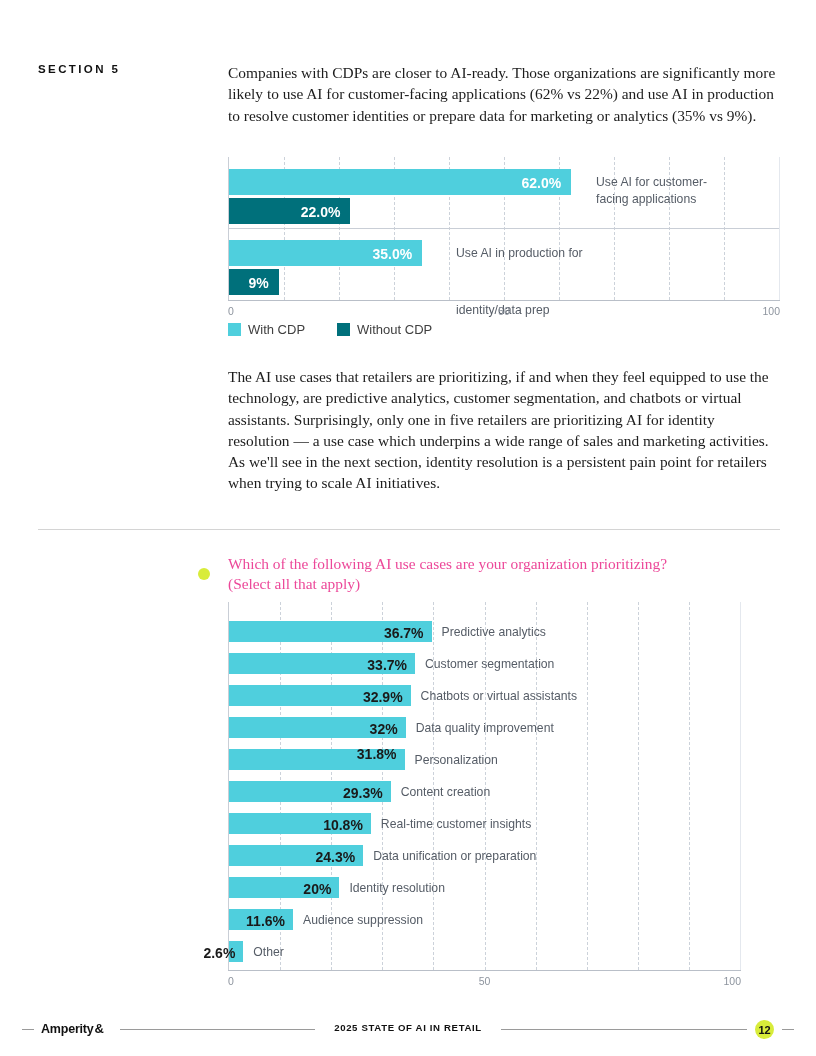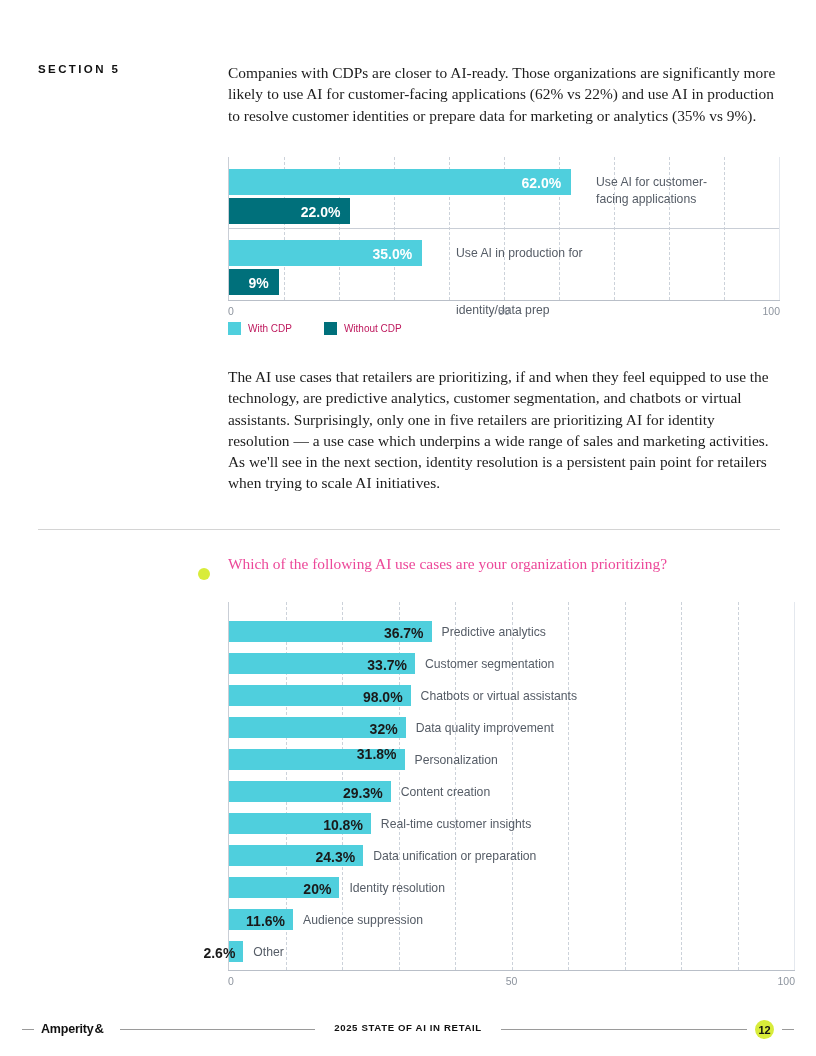--- a/index.html
+++ b/index.html
@@ -117,22 +117,22 @@
     height: 1px;
     background: #c9ced6;
   }
 
   
   .legend {
     position: absolute;
     left: 228px;
     top: 322px;
     font-family: "Liberation Sans", sans-serif;
-    font-size: 10px;
-    color: #be185d;
+    font-size: 13px;
+    color: #404040;
     display: flex;
     align-items: center;
     gap: 10px;
   }
   .legend-item { display: flex; align-items: center; gap: 7px; margin-right: 22px; }
   .legend-swatch { width: 13px; height: 13px; display: inline-block; }
 
   
   .divider {
     position: absolute;
@@ -158,21 +158,21 @@
     left: 228px;
     top: 554px;
     width: 552px;
     font-family: "Liberation Serif", serif;
     font-size: 15.4px;
     line-height: 20px;
     color: #ec4899;
   }
 
   
-  #chart-2 { left: 228px; top: 602px; width: 567px; }
+  #chart-2 { left: 228px; top: 602px; width: 513px; }
   #chart-2 .plot { height: 368px; }
 
   
   .footer {
     position: absolute;
     left: 0;
     top: 1018px;
     width: 816px;
     height: 22px;
   }
@@ -289,20 +289,21 @@
 
 <div class="body-col" id="para-2">
   <p class="para">The AI use cases that retailers are prioritizing, if and when they feel equipped to use the technology, are predictive analytics, customer segmentation, and chatbots or virtual assistants. Surprisingly, only one in five retailers are prioritizing AI for identity resolution — a use case which underpins a wide range of sales and marketing activities. As we'll see in the next section, identity resolution is a persistent pain point for retailers when trying to scale AI initiatives.</p>
 </div>
 
 <div class="divider"></div>
 
 <div class="q-bullet"></div>
 <div class="question">
   <div>Which of the following AI use cases are your organization prioritizing?</div>
+  <div>(Select all that apply)</div>
 </div>
 
 <div class="chart" id="chart-2">
   <div class="plot" id="chart-2-plot">
     <div class="gridline" style="left:10%"></div>
     <div class="gridline" style="left:20%"></div>
     <div class="gridline" style="left:30%"></div>
     <div class="gridline" style="left:40%"></div>
     <div class="gridline" style="left:50%"></div>
     <div class="gridline" style="left:60%"></div>
@@ -310,21 +311,21 @@
     <div class="gridline" style="left:80%"></div>
     <div class="gridline" style="left:90%"></div>
 
   <div class="bar" style="left: 0px; top: 19px; height: 21px; width: 202.584px; background: rgb(79, 207, 221);"></div>
       <div class="bar-value" style="top: 23px; left: 194.584px; transform: translateX(-100%);">36.7%</div>
       <div class="bar-cat" style="top: 22px; left: 212.584px;">Predictive analytics</div>
       <div class="bar" style="left: 0px; top: 51px; height: 21px; width: 186.024px; background: rgb(79, 207, 221);"></div>
       <div class="bar-value" style="top: 55px; left: 178.024px; transform: translateX(-100%);">33.7%</div>
       <div class="bar-cat" style="top: 54px; left: 196.024px;">Customer segmentation</div>
       <div class="bar" style="left: 0px; top: 83px; height: 21px; width: 181.608px; background: rgb(79, 207, 221);"></div>
-      <div class="bar-value" style="top: 87px; left: 173.608px; transform: translateX(-100%);">98.0%</div>
+      <div class="bar-value" style="top: 87px; left: 173.608px; transform: translateX(-100%);">32.9%</div>
       <div class="bar-cat" style="top: 86px; left: 191.608px;">Chatbots or virtual assistants</div>
       <div class="bar" style="left: 0px; top: 115px; height: 21px; width: 176.64px; background: rgb(79, 207, 221);"></div>
       <div class="bar-value" style="top: 119px; left: 168.64px; transform: translateX(-100%);">32%</div>
       <div class="bar-cat" style="top: 118px; left: 186.64px;">Data quality improvement</div>
       <div class="bar" style="left: 0px; top: 147px; height: 21px; width: 175.536px; background: rgb(79, 207, 221);"></div>
       <div class="bar-value" style="top: 144px; left: 167.536px; transform: translateX(-100%); text-align: right;">31.8%</div>
       <div class="bar-cat" style="top: 150px; left: 185.536px;">Personalization</div>
       <div class="bar" style="left: 0px; top: 179px; height: 21px; width: 161.736px; background: rgb(79, 207, 221);"></div>
       <div class="bar-value" style="top: 183px; left: 153.736px; transform: translateX(-100%);">29.3%</div>
       <div class="bar-cat" style="top: 182px; left: 171.736px;">Content creation</div>

